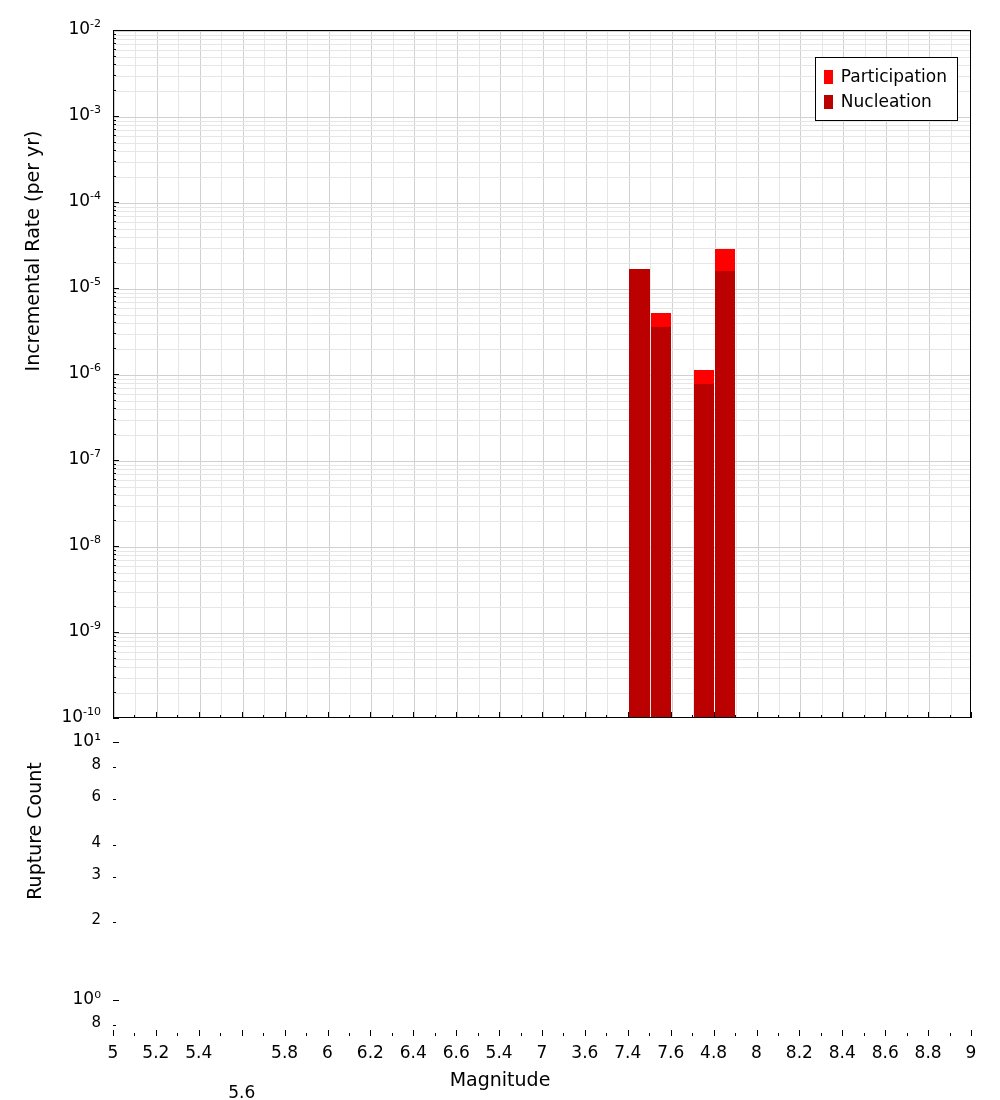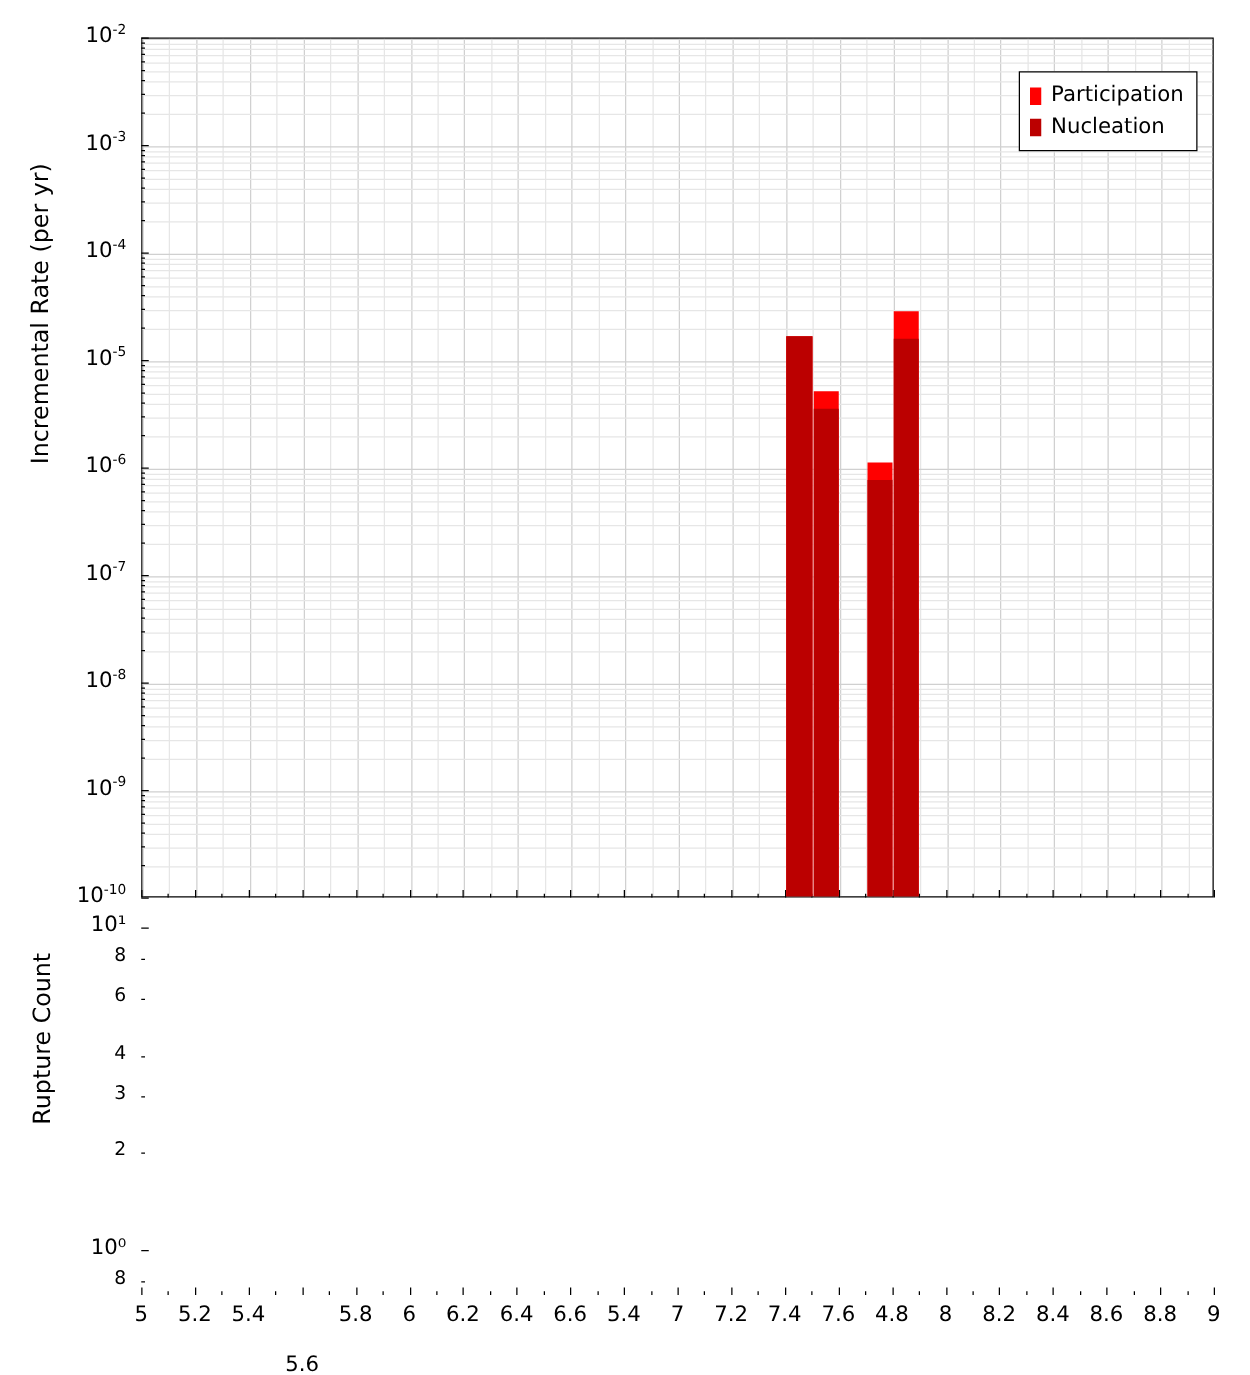--- a/index.html
+++ b/index.html
@@ -151,20 +151,21 @@
     flex: none;
   }
 </style>
 </head>
 <body>
 
 <div class="figure">
 
   <div class="ylabel-top">Incremental Rate (per yr)</div>
   <div class="ylabel-bottom">Rupture Count</div>
+  <div class="xlabel">Magnitude</div>
 
   <div class="panel" id="panel-top">
     <div id="top-grid">
         <div class="grid-line grid-v grid-major" style="left: 0px;"></div>
         <div class="grid-line grid-v" style="left: 21.4px;"></div>
         <div class="grid-line grid-v grid-major" style="left: 42.9px;"></div>
         <div class="grid-line grid-v" style="left: 64.3px;"></div>
         <div class="grid-line grid-v grid-major" style="left: 85.8px;"></div>
         <div class="grid-line grid-v" style="left: 107.2px;"></div>
         <div class="grid-line grid-v grid-major" style="left: 128.7px;"></div>
@@ -466,21 +467,21 @@
       <div class="tick tick-x" style="left: 456.2px; top: 1030px;"></div>
       <div class="xlab" style="left: 456.2px; top: 1042px;">6.6</div>
       <div class="tick tick-x-minor" style="left: 477.6px; top: 1033px;"></div>
       <div class="tick tick-x" style="left: 499.1px; top: 1030px;"></div>
       <div class="xlab" style="left: 499.1px; top: 1042px;">5.4</div>
       <div class="tick tick-x-minor" style="left: 520.5px; top: 1033px;"></div>
       <div class="tick tick-x" style="left: 542px; top: 1030px;"></div>
       <div class="xlab" style="left: 542px; top: 1042px;">7</div>
       <div class="tick tick-x-minor" style="left: 563.4px; top: 1033px;"></div>
       <div class="tick tick-x" style="left: 584.9px; top: 1030px;"></div>
-      <div class="xlab" style="left: 584.9px; top: 1042px;">7.2</div>
+      <div class="xlab" style="left: 584.9px; top: 1042px;">3.6</div>
       <div class="tick tick-x-minor" style="left: 606.3px; top: 1033px;"></div>
       <div class="tick tick-x" style="left: 627.8px; top: 1030px;"></div>
       <div class="xlab" style="left: 627.8px; top: 1042px;">7.4</div>
       <div class="tick tick-x-minor" style="left: 649.2px; top: 1033px;"></div>
       <div class="tick tick-x" style="left: 670.7px; top: 1030px;"></div>
       <div class="xlab" style="left: 670.7px; top: 1042px;">7.6</div>
       <div class="tick tick-x-minor" style="left: 692.1px; top: 1033px;"></div>
       <div class="tick tick-x" style="left: 713.6px; top: 1030px;"></div>
       <div class="xlab" style="left: 713.6px; top: 1042px;">4.8</div>
       <div class="tick tick-x-minor" style="left: 735px; top: 1033px;"></div>

